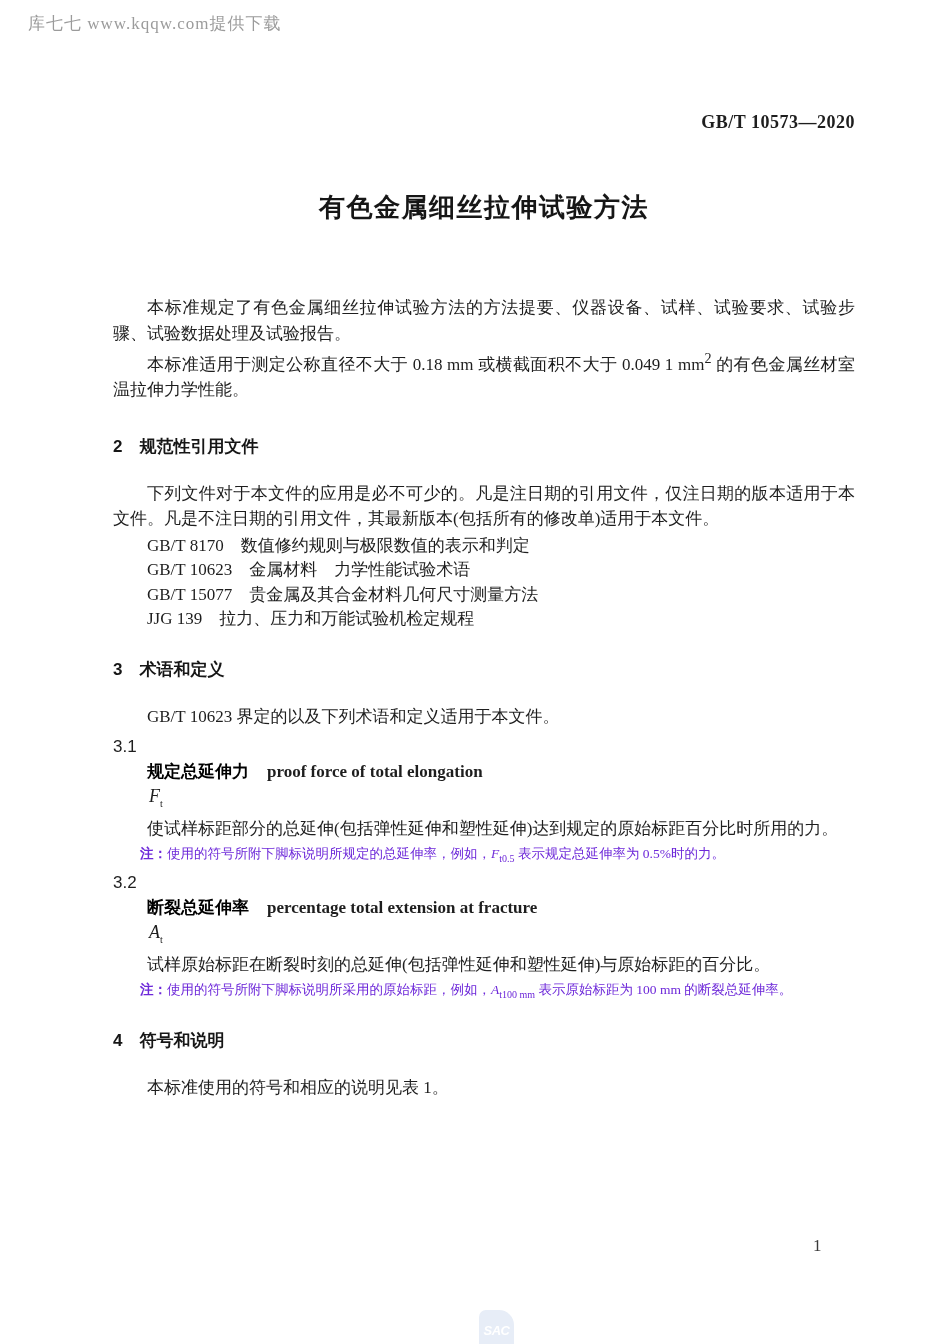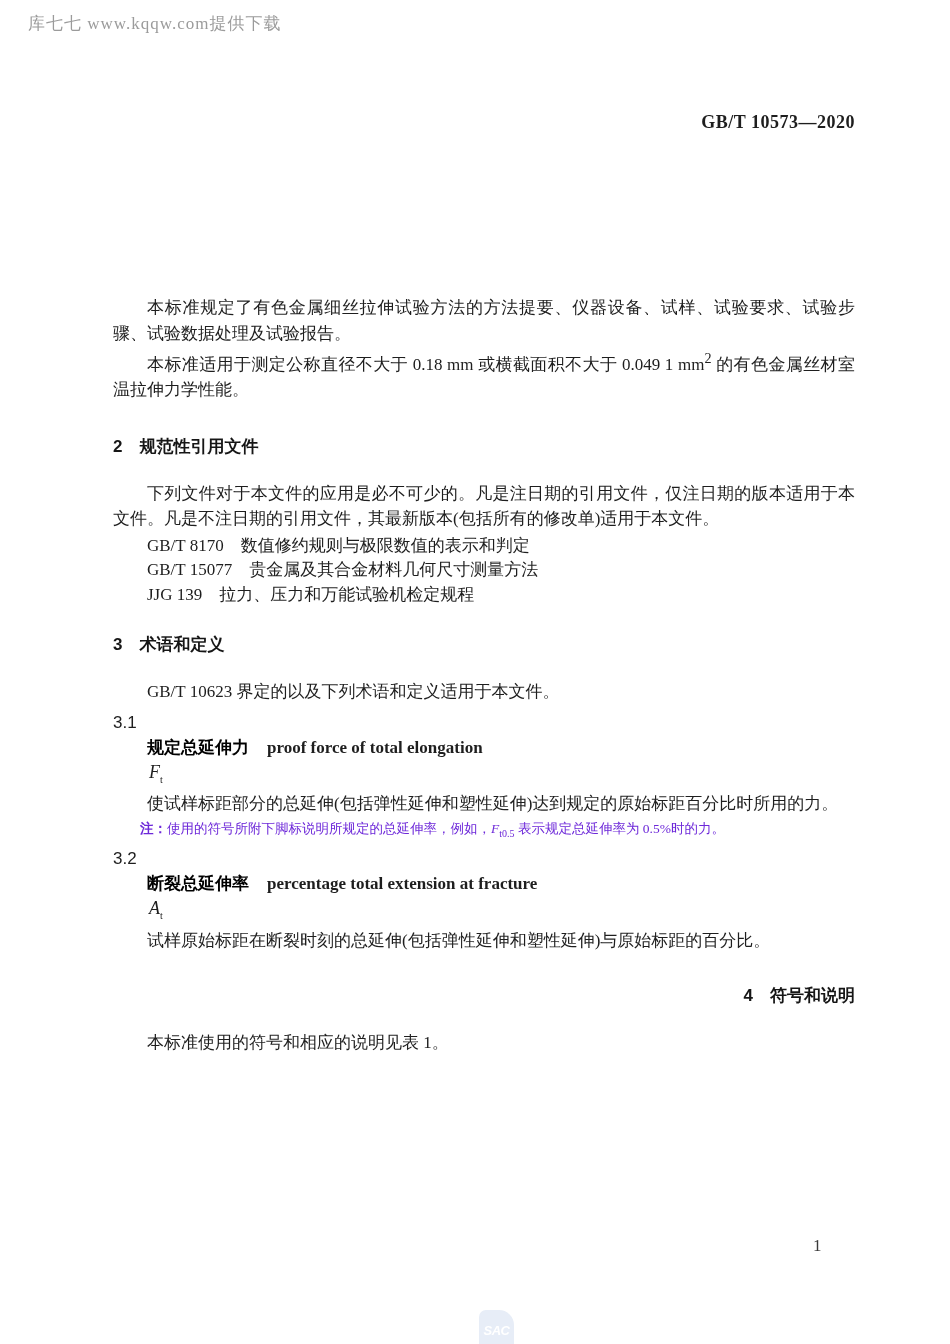--- a/index.html
+++ b/index.html
@@ -53,21 +53,21 @@
   .symbol-line { padding-left:2em; line-height:25px; font-size:18px; }
   .symbol-line i { font-style:italic; }
   .symbol-line sub, .note-line sub { font-size:10px; }
   .def-line { line-height:25px; padding-left:2em; text-indent:0; }
   .note-line { padding-left:2em; line-height:25px; font-size:13.5px; color:#6d28d9; }
   .note-label {
     font-family:"Liberation Sans","DejaVu Sans",sans-serif;
     font-weight:bold;
   }
   .note-sym { font-style:italic; }
-  #heading-s4 { margin-top:30px;text-align:right; }
+  #heading-s4 { margin-top:21px; }
   #para-s4 { margin-top:22px; }
   .page-number {
     position:absolute; left:813px; top:1236px;
     font-size:17px; color:#3a3a3a;
   }
   .sac-logo {
     position:absolute; left:479px; top:1310px; width:35px; height:40px;
     background:#e7edf7; border-radius:7px 15px 7px 7px;
     display:flex; align-items:center; justify-content:center;
   }
@@ -78,47 +78,50 @@
 </style>
 </head>
 <body>
 
 <div class="page">
 
   <div class="watermark-top">库七七 www.kqqw.com提供下载</div>
 
   <div class="doc-number">GB/T 10573—2020</div>
 
+  <h1 class="doc-title">有色金属细丝拉伸试验方法</h1>
 
   <div class="body">
 
     <p class="para" id="para-s1-1">本标准规定了有色金属细丝拉伸试验方法的方法提要、仪器设备、试样、试验要求、试验步骤、试验数据处理及试验报告。</p>
     <p class="para" id="para-s1-2"><span>本标准适用于测定公称直径不大于 0.18 mm 或横截面积不大于 0.049 1 mm</span><sup>2</sup><span> 的有色金属丝材室温拉伸力学性能。</span></p>
 
     <h2 class="sec-heading" id="heading-s2">2　规范性引用文件</h2>
     <p class="para" id="para-s2">下列文件对于本文件的应用是必不可少的。凡是注日期的引用文件，仅注日期的版本适用于本文件。凡是不注日期的引用文件，其最新版本(包括所有的修改单)适用于本文件。</p>
     <div class="ref-list">
       <p class="ref-item">GB/T 8170　数值修约规则与极限数值的表示和判定</p>
+      <p class="ref-item">GB/T 10623　金属材料　力学性能试验术语</p>
       <p class="ref-item">GB/T 15077　贵金属及其合金材料几何尺寸测量方法</p>
       <p class="ref-item">JJG 139　拉力、压力和万能试验机检定规程</p>
     </div>
 
     <h2 class="sec-heading" id="heading-s3">3　术语和定义</h2>
     <p class="para" id="para-s3">GB/T 10623 界定的以及下列术语和定义适用于本文件。</p>
 
     <p class="clause-num" id="clause-31">3.1</p>
     <p class="term-line"><span class="term-zh">规定总延伸力</span><span class="term-en">proof force of total elongation</span></p>
     <p class="symbol-line"><i>F</i><sub>t</sub></p>
     <p class="def-line">使试样标距部分的总延伸(包括弹性延伸和塑性延伸)达到规定的原始标距百分比时所用的力。</p>
     <p class="note-line"><span class="note-label">注：</span><span>使用的符号所附下脚标说明所规定的总延伸率，例如，</span><i class="note-sym">F</i><sub>t0.5</sub><span> 表示规定总延伸率为 0.5%时的力。</span></p>
 
     <p class="clause-num" id="clause-32">3.2</p>
     <p class="term-line"><span class="term-zh">断裂总延伸率</span><span class="term-en">percentage total extension at fracture</span></p>
     <p class="symbol-line"><i>A</i><sub>t</sub></p>
     <p class="def-line">试样原始标距在断裂时刻的总延伸(包括弹性延伸和塑性延伸)与原始标距的百分比。</p>
+    <p class="note-line"><span class="note-label">注：</span><span>使用的符号所附下脚标说明所采用的原始标距，例如，</span><i class="note-sym">A</i><sub>t100 mm</sub><span> 表示原始标距为 100 mm 的断裂总延伸率。</span></p>
 
     <h2 class="sec-heading" id="heading-s4">4　符号和说明</h2>
     <p class="para" id="para-s4">本标准使用的符号和相应的说明见表 1。</p>
 
   </div>
 
   <div class="page-number">1</div>
 
   <div class="sac-logo">
     <span>SAC</span>

